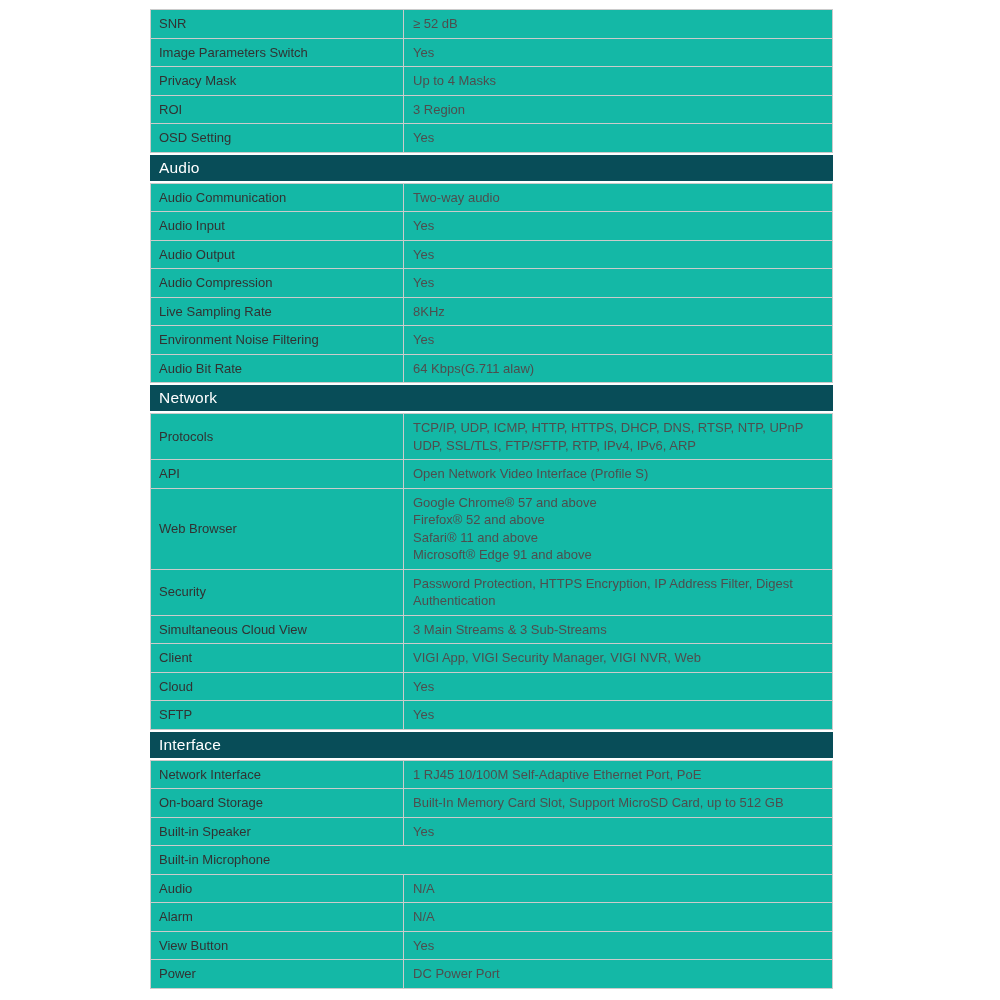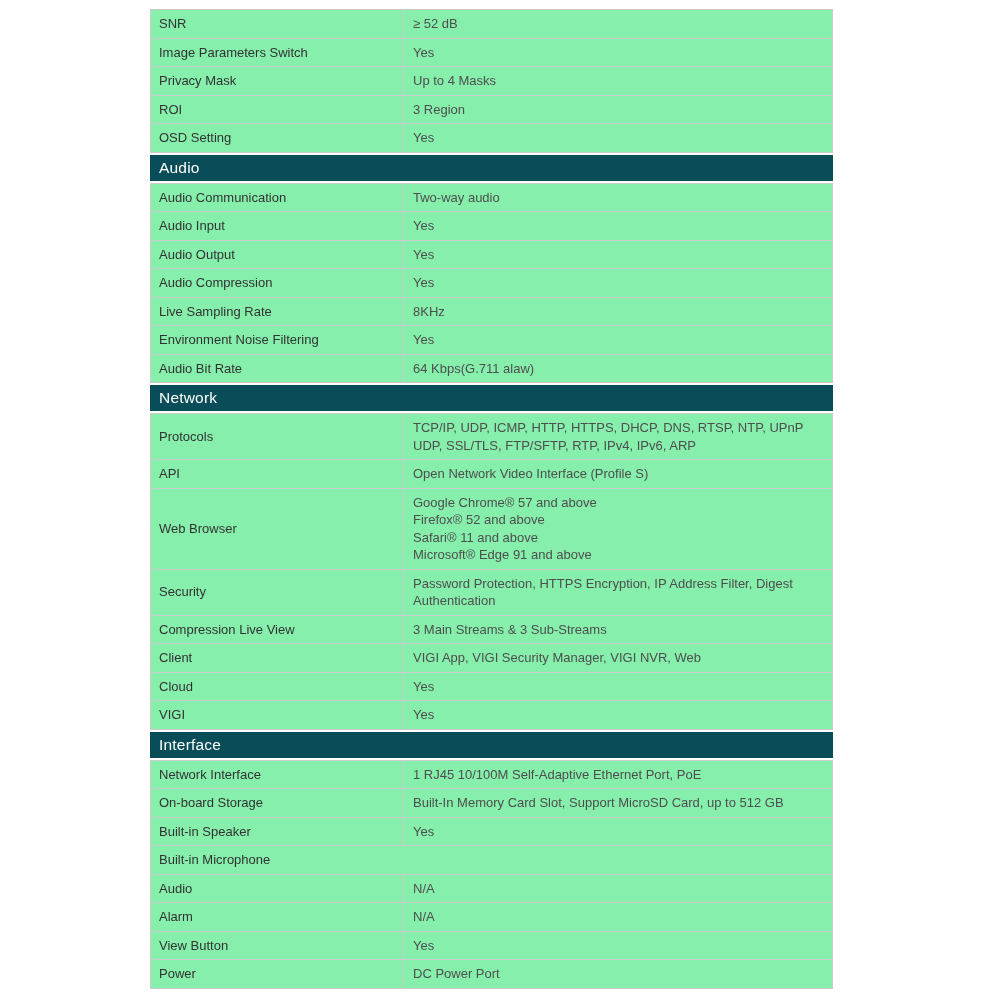--- a/index.html
+++ b/index.html
@@ -19,21 +19,21 @@
     overflow: hidden;
   }
   .spec-table {
     position: absolute;
     left: 150px;
     top: 9px;
     width: 683px;
   }
   .rows-block {
     border: 1px solid var(--border);
-    background: #86efac;
+    background: #14b8a6;
   }
   .row {
     display: flex;
     align-items: stretch;
     min-height: 27.5px;
   }
   .row + .row { border-top: 1px solid var(--border); }
   .cell {
     display: flex;
     align-items: center;
@@ -141,33 +141,33 @@
         <div class="cell cell-value">Google Chrome® 57 and above
 Firefox® 52 and above
 Safari® 11 and above
 Microsoft® Edge 91 and above</div>
       </div>
       <div class="row">
         <div class="cell cell-label">Security</div>
         <div class="cell cell-value">Password Protection, HTTPS Encryption, IP Address Filter, Digest Authentication</div>
       </div>
       <div class="row">
-        <div class="cell cell-label">Compression Live View</div>
+        <div class="cell cell-label">Simultaneous Cloud View</div>
         <div class="cell cell-value">3 Main Streams &amp; 3 Sub-Streams</div>
       </div>
       <div class="row">
         <div class="cell cell-label">Client</div>
         <div class="cell cell-value">VIGI App, VIGI Security Manager, VIGI NVR, Web</div>
       </div>
       <div class="row">
         <div class="cell cell-label">Cloud</div>
         <div class="cell cell-value">Yes</div>
       </div>
       <div class="row">
-        <div class="cell cell-label">VIGI</div>
+        <div class="cell cell-label">SFTP</div>
         <div class="cell cell-value">Yes</div>
       </div>
     </div>
     <div class="section-header">
       <div class="section-header-label">Interface</div>
     </div>
     <div class="rows-block">
       <div class="row">
         <div class="cell cell-label">Network Interface</div>
         <div class="cell cell-value">1 RJ45 10/100M Self-Adaptive Ethernet Port, PoE</div>

